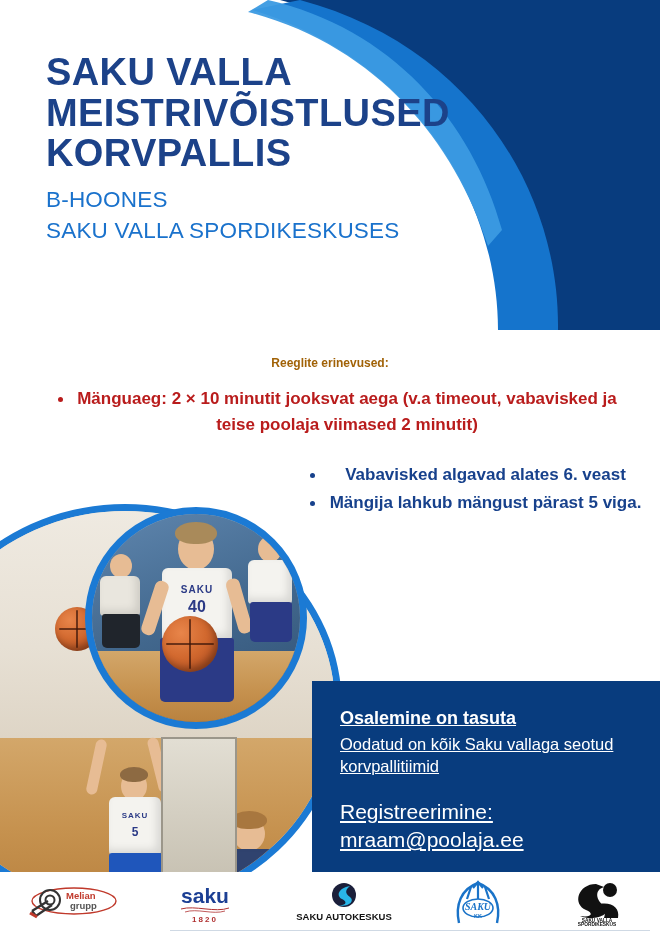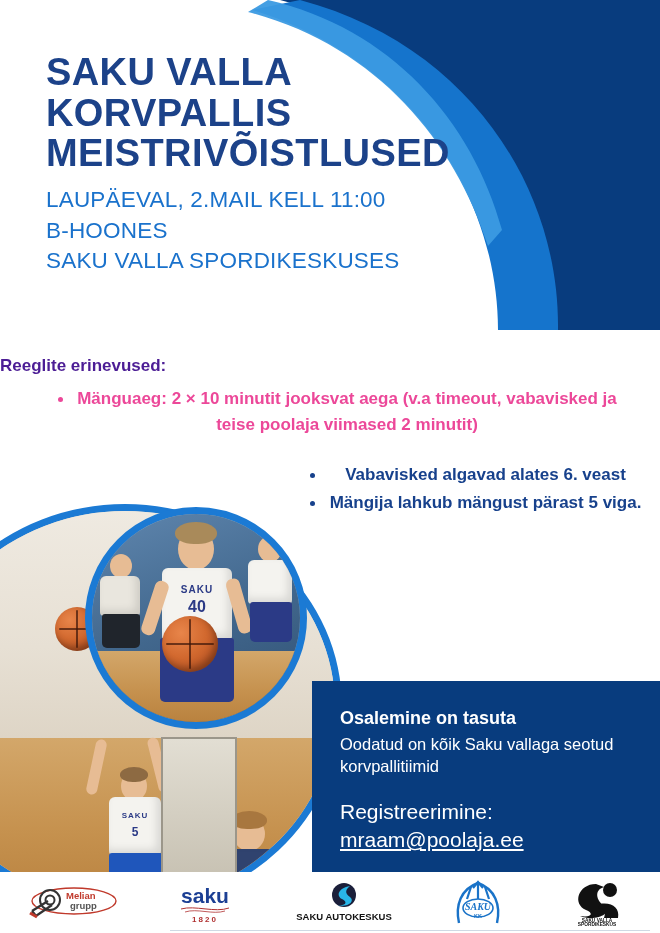--- a/index.html
+++ b/index.html
@@ -18,26 +18,26 @@
   }
   .title .ln{display:block;white-space:nowrap;}
   .subtitle{
     margin-top:11px;font-size:22.5px;line-height:1.36;font-weight:normal;
     color:#1a72cc;text-transform:uppercase;letter-spacing:0.2px;
   }
   .subtitle .ln{display:block;white-space:nowrap;}
 
   
   .rules-head{
-    position:absolute;left:0;top:356px;width:660px;text-align:left;
-    font-size:17px;font-weight:bold;color:#4c1d95;
+    position:absolute;left:0;top:356px;width:660px;text-align:center;
+    font-size:12px;font-weight:bold;color:#a16207;
   }
   .rules-a{
     position:absolute;left:40px;top:386px;width:580px;
-    font-size:17px;font-weight:bold;color:#ec4899;line-height:1.53;
+    font-size:17px;font-weight:bold;color:#b91c1c;line-height:1.53;
   }
   .rules-a ul{margin:0;padding:0 0 0 34px;list-style:disc;}
   .rules-a li{text-align:center;}
   .rules-a li::marker{font-size:15px;}
 
   .rules-b{
     position:absolute;left:300px;top:462px;width:345px;
     font-size:17px;font-weight:bold;color:#17418c;line-height:1.55;
   }
   .rules-b ul{margin:0;padding:0 0 0 26px;list-style:disc;}
@@ -79,21 +79,21 @@
   .board{position:absolute;background:#f7f6f3;border:2px solid #cfc9bb;border-radius:2px;}
   .door{position:absolute;background:linear-gradient(180deg,#ddd9ce 0%,#c9c3b4 100%);border:2px solid #9a9competent;}
   .jnum{position:absolute;color:#2b3a86;font-weight:bold;text-align:center;}
   .jname{position:absolute;color:#2b3a86;font-weight:bold;text-align:center;letter-spacing:1px;}
 
   
   .info-panel{
     position:absolute;left:312px;top:681px;width:348px;height:191px;
     background:#083c7e;z-index:4;
   }
-  .info-inner{position:absolute;left:28px;top:26px;right:32px;color:#ffffff;}
+  .info-inner{position:absolute;left:28px;top:26px;right:32px;color:#ffffff;text-decoration:underline;}
   .info-title{font-size:18px;font-weight:bold;line-height:1.3;margin-bottom:4px;}
   .info-body{font-size:16.5px;line-height:1.33;font-weight:normal;}
   .info-reg{margin-top:20px;font-size:21px;line-height:1.33;}
   .info-email{color:#ffffff;text-decoration:underline;display:inline-block;}
 
   
   .logos{
     position:absolute;left:0;bottom:0;width:660px;height:61px;background:#ffffff;
     display:flex;align-items:center;justify-content:space-around;z-index:5;
   }
@@ -110,25 +110,24 @@
     <svg width="420" height="330" viewBox="0 0 420 330">
       <path d="M420 0 L420 330 L300 330 C300 180 200 40 40 0 Z" fill="#083c7e"></path>
       <path d="M60 0 C230 45 320 190 318 330 L258 330 C258 200 175 60 12 10 Z" fill="#1574cc"></path>
       <path d="M28 0 C150 28 232 120 262 230 L248 246 C214 140 135 45 8 12 Z" fill="#3b9ae1" opacity="0.95"></path>
     </svg>
   </div>
 
   <div class="head-wrap">
     <h1 class="title">
       <span class="ln">SAKU VALLA</span>
+      <span class="ln">MEISTRIVÕISTLUSED</span>
       <span class="ln">KORVPALLIS</span>
-      <span class="ln">MEISTRIVÕISTLUSED</span>
     </h1>
     <div class="subtitle">
-      <span class="ln">LAUPÄEVAL, 2.MAIL KELL 11:00</span>
       <span class="ln">B-HOONES</span>
       <span class="ln">SAKU VALLA SPORDIKESKUSES</span>
     </div>
   </div>
 
   <div class="rules-head">Reeglite erinevused:</div>
 
   <div class="rules-a">
     <ul>
       <li>Mänguaeg: 2 × 10 minutit jooksvat aega (v.a timeout, vabavisked ja teise poolaja viimased 2 minutit)</li>

